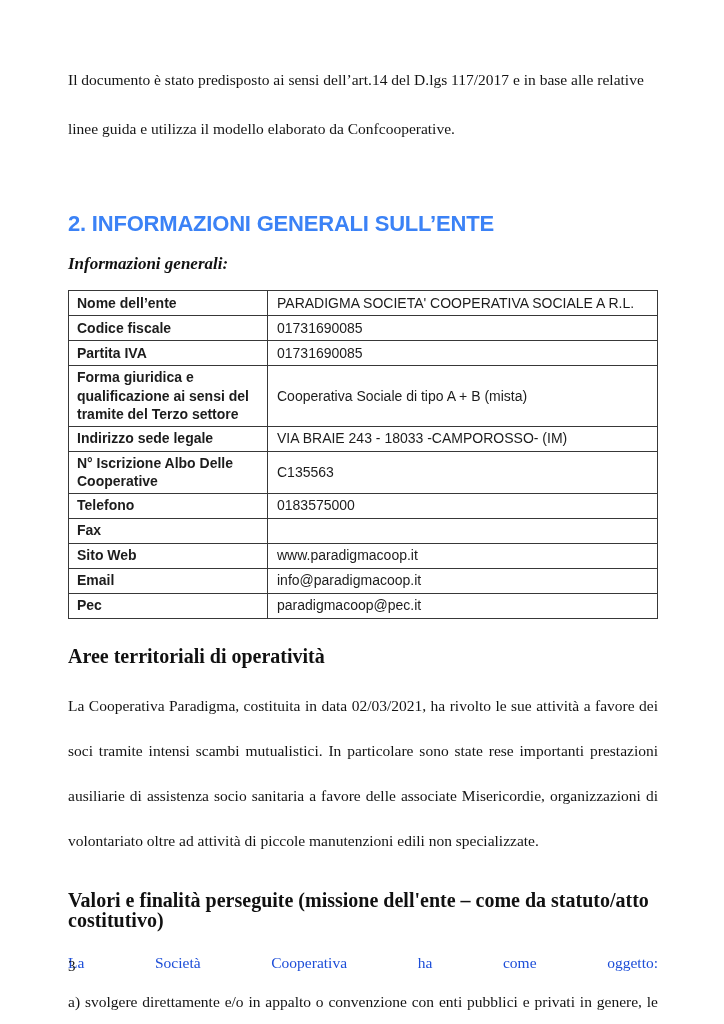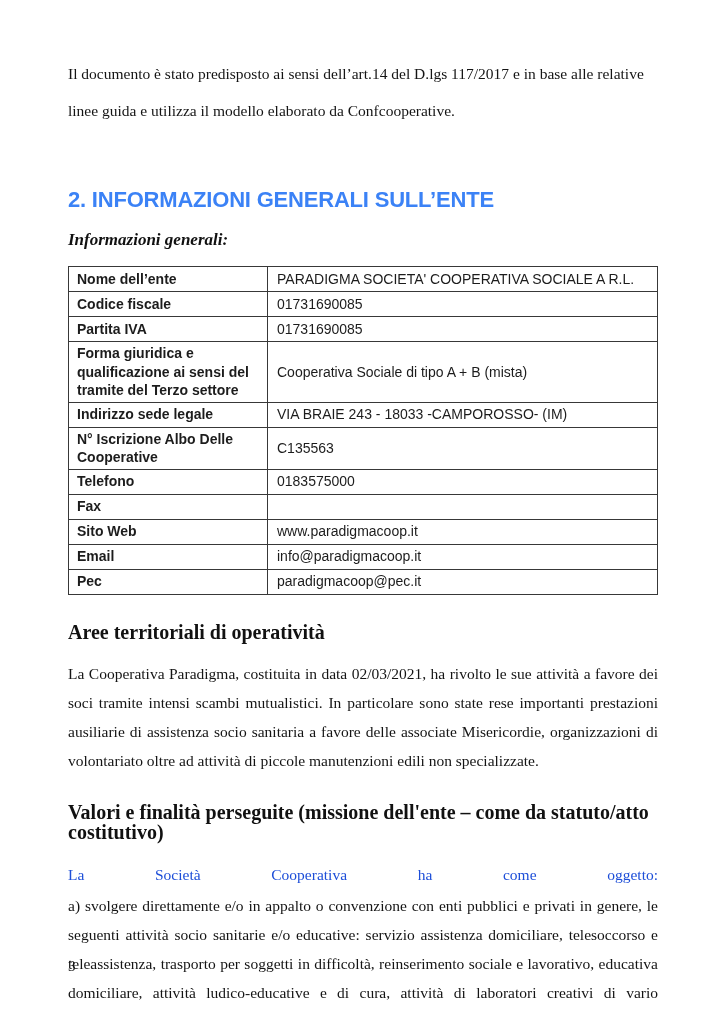--- a/index.html
+++ b/index.html
@@ -16,21 +16,21 @@
     box-sizing: border-box;
     padding: 55px 66px 0 68px;
     overflow: hidden;
     font-family: "Liberation Serif", "DejaVu Serif", serif;
     color: #1a1a1a;
   }
   
   .intro {
     margin: 0;
     font-size: 15.5px;
-    line-height: 37px;
+    line-height: 49px;
     text-align: left;
     color: #141414;
   }
   
   .section-heading {
     margin: 57px 0 0 0;
     font-family: "Liberation Sans", "DejaVu Sans", sans-serif;
     font-weight: bold;
     font-size: 22px;
     line-height: 28px;
@@ -73,21 +73,21 @@
     margin: 27px 0 0 0;
     font-size: 20px;
     font-weight: bold;
     line-height: 20px;
     color: #111111;
   }
   
   .body-par {
     margin: 17px 0 0 0;
     font-size: 15.5px;
-    line-height: 29px;
+    line-height: 45px;
     text-align: justify;
     color: #141414;
   }
   
   .line-spread {
     text-align: justify;
     text-align-last: justify;
     margin: 17px 0 0 0;
     font-size: 15.5px;
     line-height: 32.5px;

